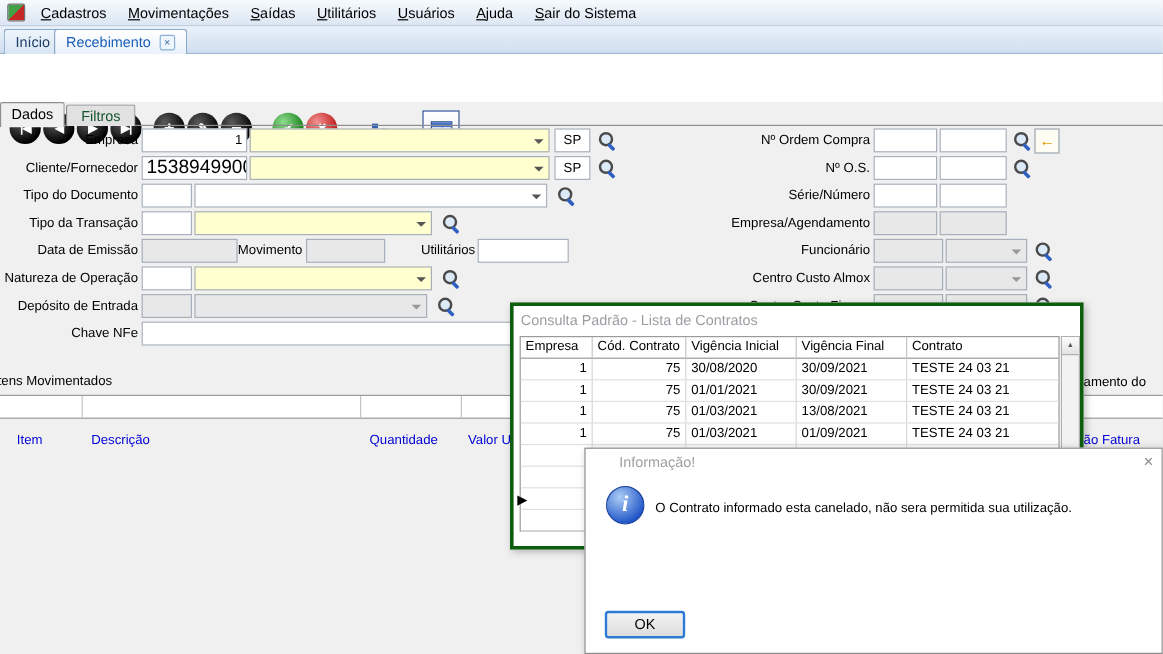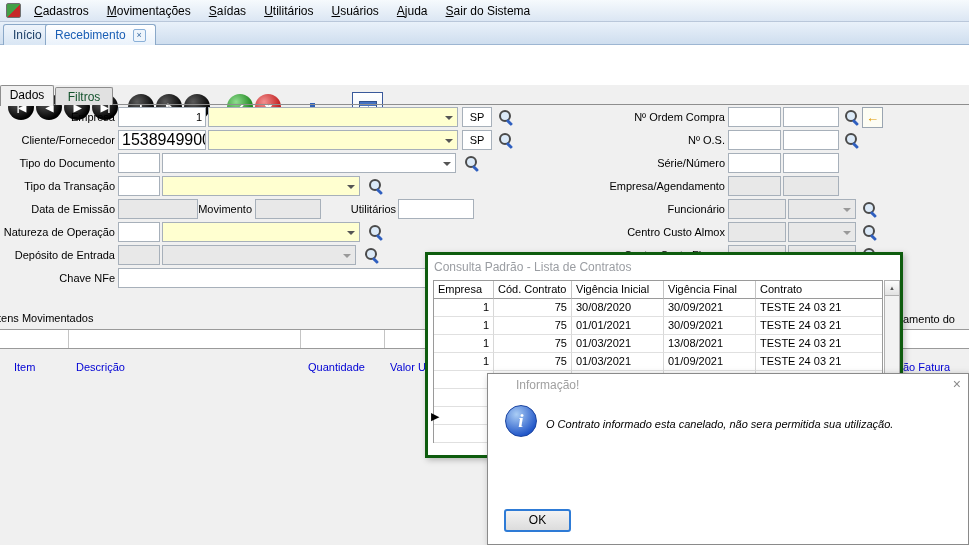--- a/index.html
+++ b/index.html
@@ -108,21 +108,21 @@
 
   
   .dialog { position:absolute; left:487px; top:373px; width:482px; height:172px; background:#fff;
     border:1px solid #8a8a8a; z-index:30; box-shadow:3px 3px 8px rgba(0,0,0,.35); }
   .dialog .dtitle { position:absolute; left:28px; top:4px; font-size:12px; color:#a0a0a0;text-align:center; }
   .dialog .dclose { position:absolute; right:7px; top:2px; font-size:14px; color:#8a8a8a; cursor:pointer; }
   .info-icon { position:absolute; left:17px; top:31px; width:32px; height:32px; border-radius:50%;
     background:radial-gradient(circle at 35% 28%, #aacdf5, #2156c8 75%); border:1px solid #1b44a0;
     color:#fff; font-family:"Liberation Serif", serif; font-style:italic; font-weight:bold;
     font-size:19px; text-align:center; line-height:30px; }
-  .dmsg { position:absolute; left:58px; top:44px; width:400px; font-size:11px; color:#000;font-style:italic; }
+  .dmsg { position:absolute; left:58px; top:44px; width:400px; font-size:11px; color:#000; }
   .okbtn { position:absolute; left:16px; top:135px; width:67px; height:23px; font-size:12px;
     text-align:center; line-height:19px; cursor:pointer; color:#000;
     background:linear-gradient(#f3f3f3,#dcdcdc); border:2px solid #2e7bd6; border-radius:3px; }
 </style>
 </head>
 <body>
 
 <div id="screen">
 
   <div class="menubar">

